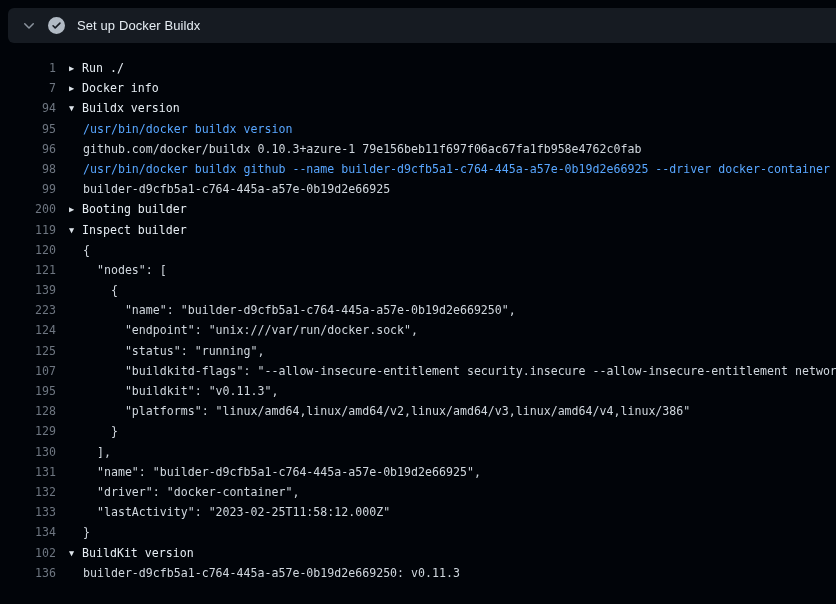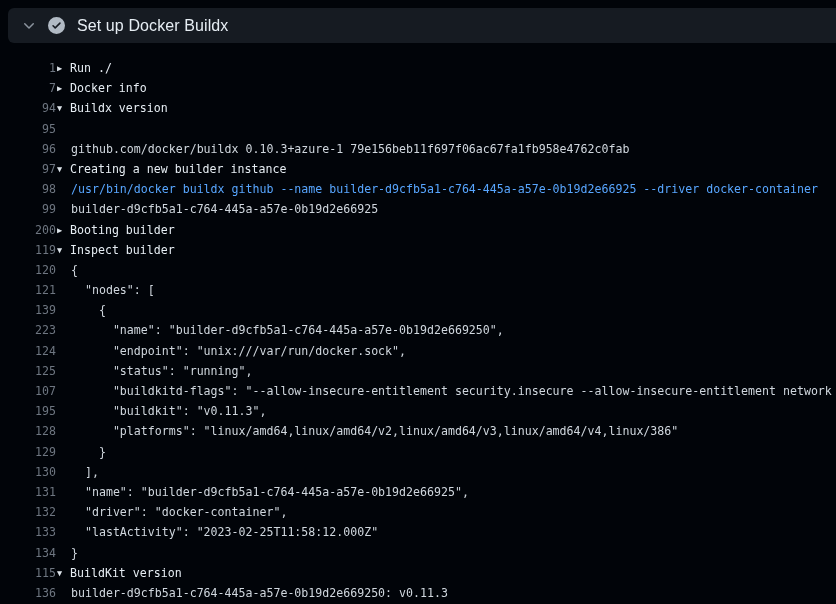--- a/index.html
+++ b/index.html
@@ -19,21 +19,21 @@
     display: flex;
     align-items: center;
     padding-left: 13px;
     cursor: pointer;
   }
   .chev { width: 16px; height: 16px; flex: none; display: block; }
   .status-ico { width: 17px; height: 17px; flex: none; display: block; margin-left: 11px; }
   .step-title {
     margin-left: 12px;
     font-family: "Liberation Sans", "DejaVu Sans", sans-serif;
-    font-size: 16px;
+    font-size: 13px;
     font-weight: 500;
     color: #e6edf3;
     letter-spacing: 0.1px;
   }
   
   .log {
     position: absolute;
     left: 0; top: 43px; right: 0; bottom: 0;
     padding-top: 15px;
     overflow: hidden;
@@ -45,21 +45,21 @@
     font-size: 11.6px;
     white-space: pre;
   }
   .num {
     flex: none;
     width: 56px;
     text-align: right;
     color: #6e7681;
     cursor: pointer;
   }
-  .content { margin-left: 1px; white-space: pre; }
+  .content { margin-left: 13px; white-space: pre; }
   .content.group { color: #e6edf3; cursor: pointer; }
   .content.command { color: #58a6ff; padding-left: 14px; }
   .content.output { color: #d0d7de; padding-left: 14px; }
   .tri {
     display: inline-block;
     width: 13px;
     font-size: 8.5px;
     color: #dde4ea;
     transform: translateY(-1px);
   }
@@ -88,31 +88,28 @@
     <span class="content group"><span class="tri">▶</span>Docker info</span>
   </div>
 
   <div class="row">
     <span class="num">94</span>
     <span class="content group"><span class="tri">▼</span>Buildx version</span>
   </div>
 
   <div class="row">
     <span class="num">95</span>
+    <span class="content command">/usr/bin/docker buildx version</span>
   </div>
 
   <div class="row">
     <span class="num">96</span>
     <span class="content output">github.com/docker/buildx 0.10.3+azure-1 79e156beb11f697f06ac67fa1fb958e4762c0fab</span>
   </div>
 
-  <div class="row">
-    <span class="num">97</span>
-    <span class="content group"><span class="tri">▼</span>Creating a new builder instance</span>
-  </div>
 
   <div class="row">
     <span class="num">98</span>
     <span class="content command">/usr/bin/docker buildx github --name builder-d9cfb5a1-c764-445a-a57e-0b19d2e66925 --driver docker-container</span>
   </div>
 
   <div class="row">
     <span class="num">99</span>
     <span class="content output">builder-d9cfb5a1-c764-445a-a57e-0b19d2e66925</span>
   </div>
@@ -196,21 +193,21 @@
     <span class="num">133</span>
     <span class="content output">  "lastActivity": "2023-02-25T11:58:12.000Z"</span>
   </div>
 
   <div class="row">
     <span class="num">134</span>
     <span class="content output">}</span>
   </div>
 
   <div class="row">
-    <span class="num">115</span>
+    <span class="num">102</span>
     <span class="content group"><span class="tri">▼</span>BuildKit version</span>
   </div>
 
   <div class="row">
     <span class="num">136</span>
     <span class="content output">builder-d9cfb5a1-c764-445a-a57e-0b19d2e669250: v0.11.3</span>
   </div>
 </div>
 
 </body></html>

